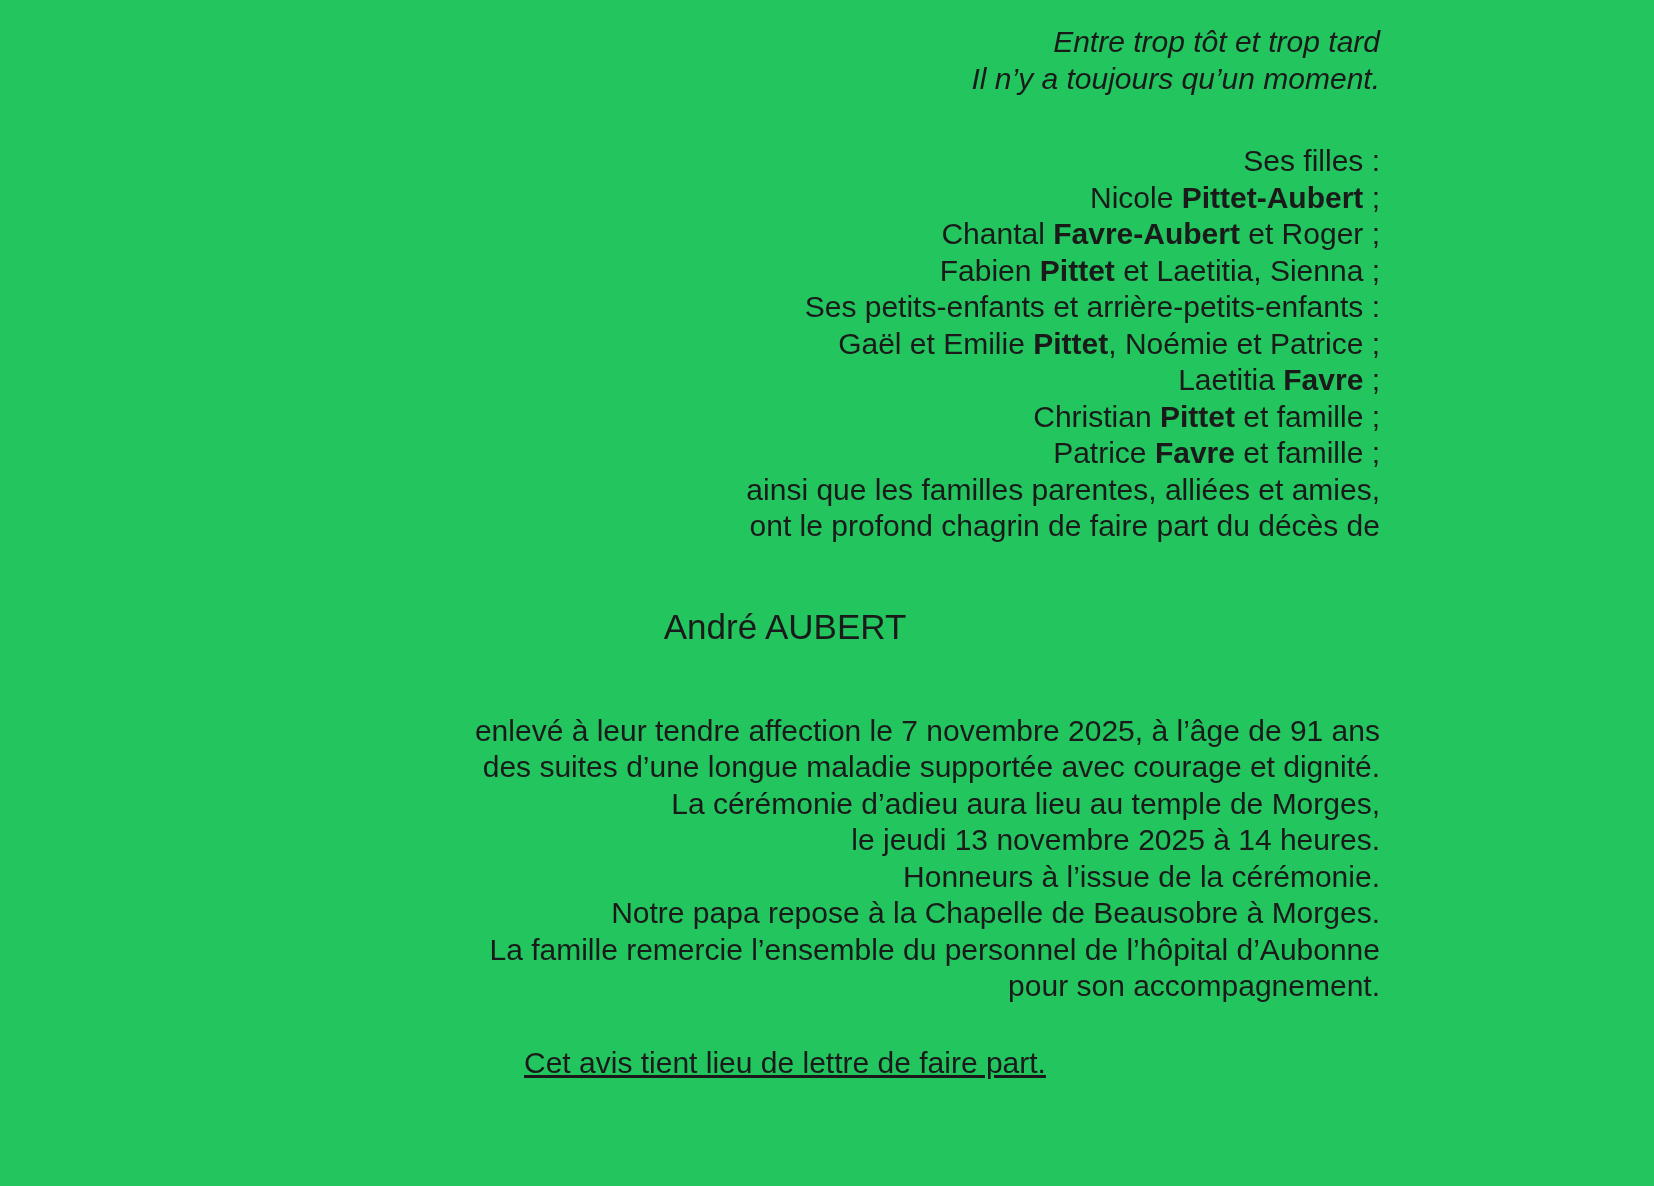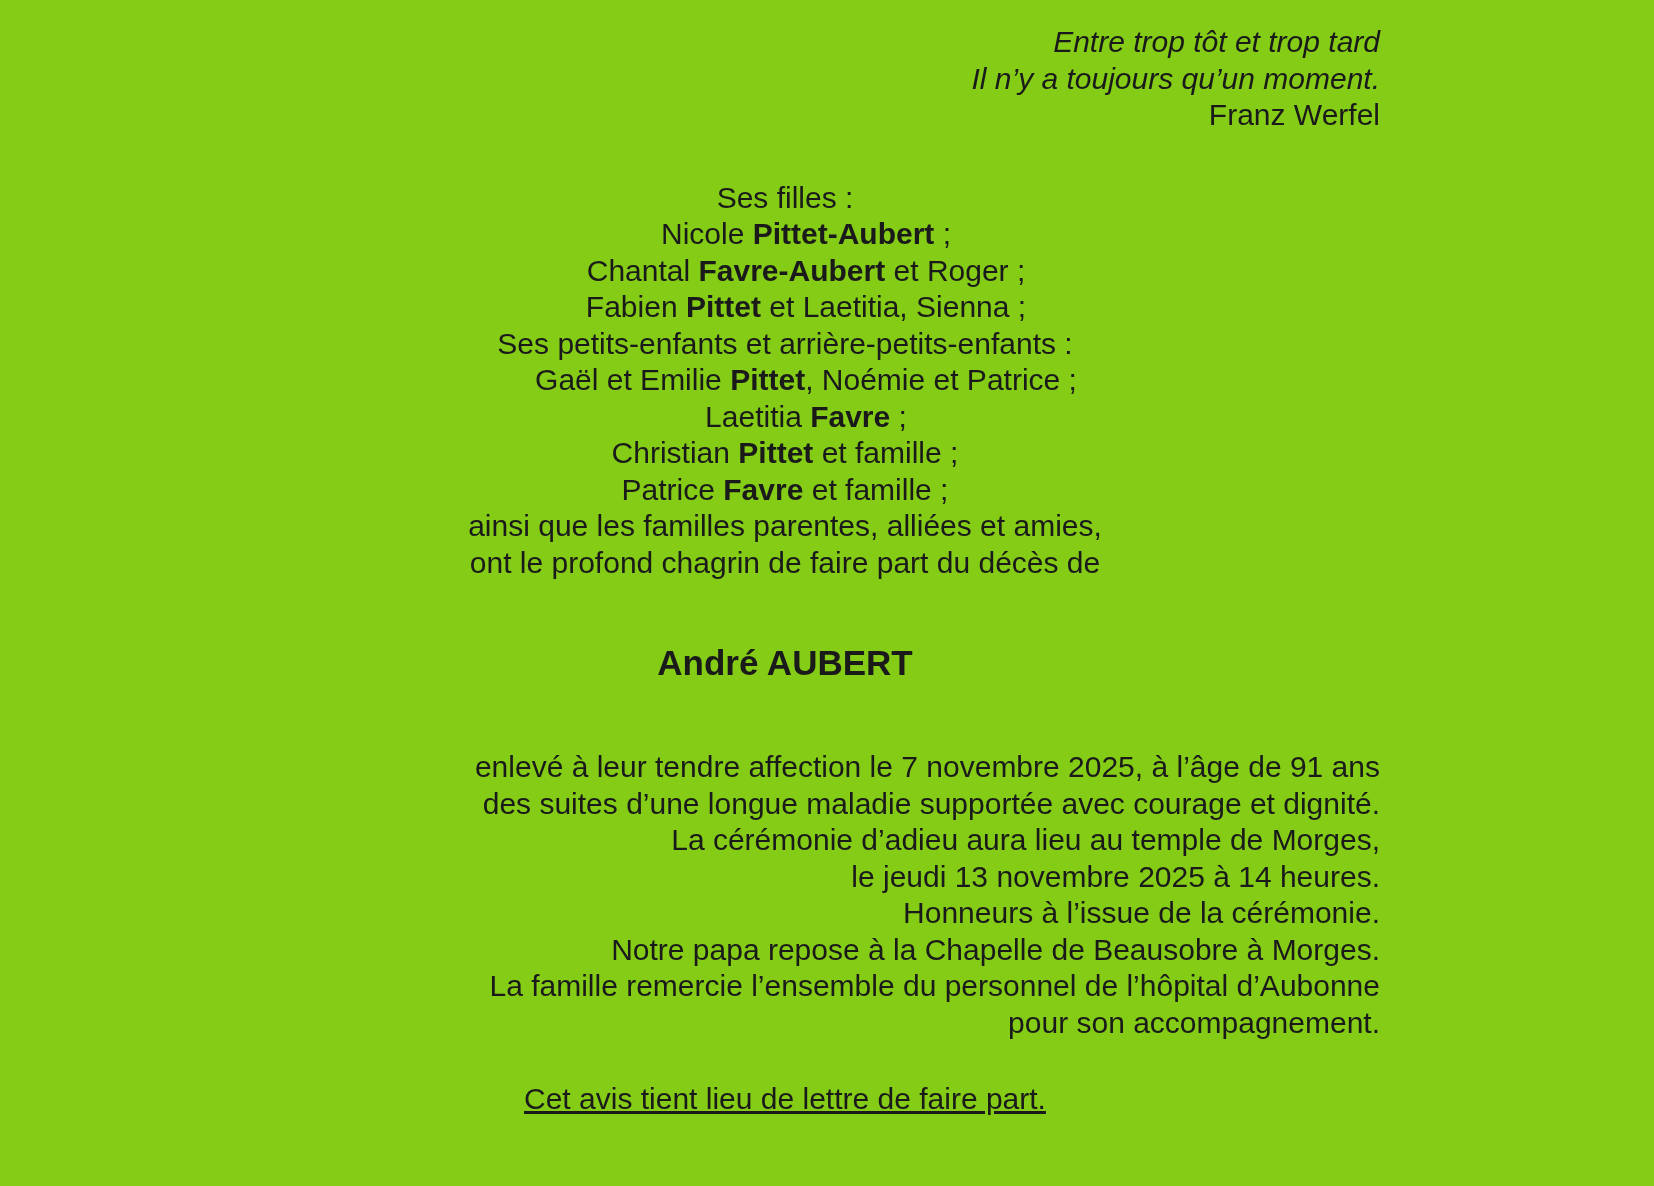--- a/index.html
+++ b/index.html
@@ -4,49 +4,49 @@
 <style>
   html, body {
     margin: 0;
     padding: 0;
     background: #ffffff;
   }
   .page {
     position: relative;
     width: 1654px;
     height: 1186px;
-    background: #84cc16;
+    background: #22c55e;
     color: #1a1a1a;
     font-family: "Liberation Sans", "DejaVu Sans", sans-serif;
     font-size: 30px;
     line-height: 36.5px;
     overflow: hidden;
   }
   .content {
     margin-left: 190px;
     width: 1190px;
   }
   .epigraph {
     padding-top: 24px;
     text-align: right;
   }
   .epigraph .quote-line {
     font-style: italic;
   }
   .family-list {
     margin-top: 46px;
-    text-align: center;
+    text-align: right;
   }
   .line { white-space: pre-wrap; }
   .line.indent { padding-left: 42px; }
   .bold { font-weight: bold; margin-top: 38px; }
   .deceased-name {
     margin-top: 60px;
     text-align: center;
-    font-weight: bold;
+    font-weight: normal;
     font-size: 35px;
     line-height: 44px;
   }
   .announcement {
     margin-top: 64px;
     text-align: right;
   }
   .closing {
     margin-top: 40px;
     text-align: center;
@@ -55,21 +55,20 @@
 </style>
 </head>
 <body>
 
 <div class="page">
   <div class="content">
 
     <div class="epigraph">
       <div class="quote-line">Entre trop tôt et trop tard</div>
       <div class="quote-line">Il n’y a toujours qu’un moment.</div>
-      <div class="quote-attribution">Franz Werfel</div>
     </div>
 
     <div class="family-list">
         <div class="line"><span>Ses filles :</span></div>
         <div class="line indent"><span>Nicole </span><span class="bold">Pittet-Aubert</span><span> ;</span></div>
         <div class="line indent"><span>Chantal </span><span class="bold">Favre-Aubert</span><span> et Roger ;</span></div>
         <div class="line indent"><span>Fabien </span><span class="bold">Pittet</span><span> et Laetitia, Sienna ;</span></div>
         <div class="line"><span>Ses petits-enfants et arrière-petits-enfants :</span></div>
         <div class="line indent"><span>Gaël et Emilie </span><span class="bold">Pittet</span><span>, Noémie et Patrice ;</span></div>
         <div class="line indent"><span>Laetitia </span><span class="bold">Favre</span><span> ;</span></div>

